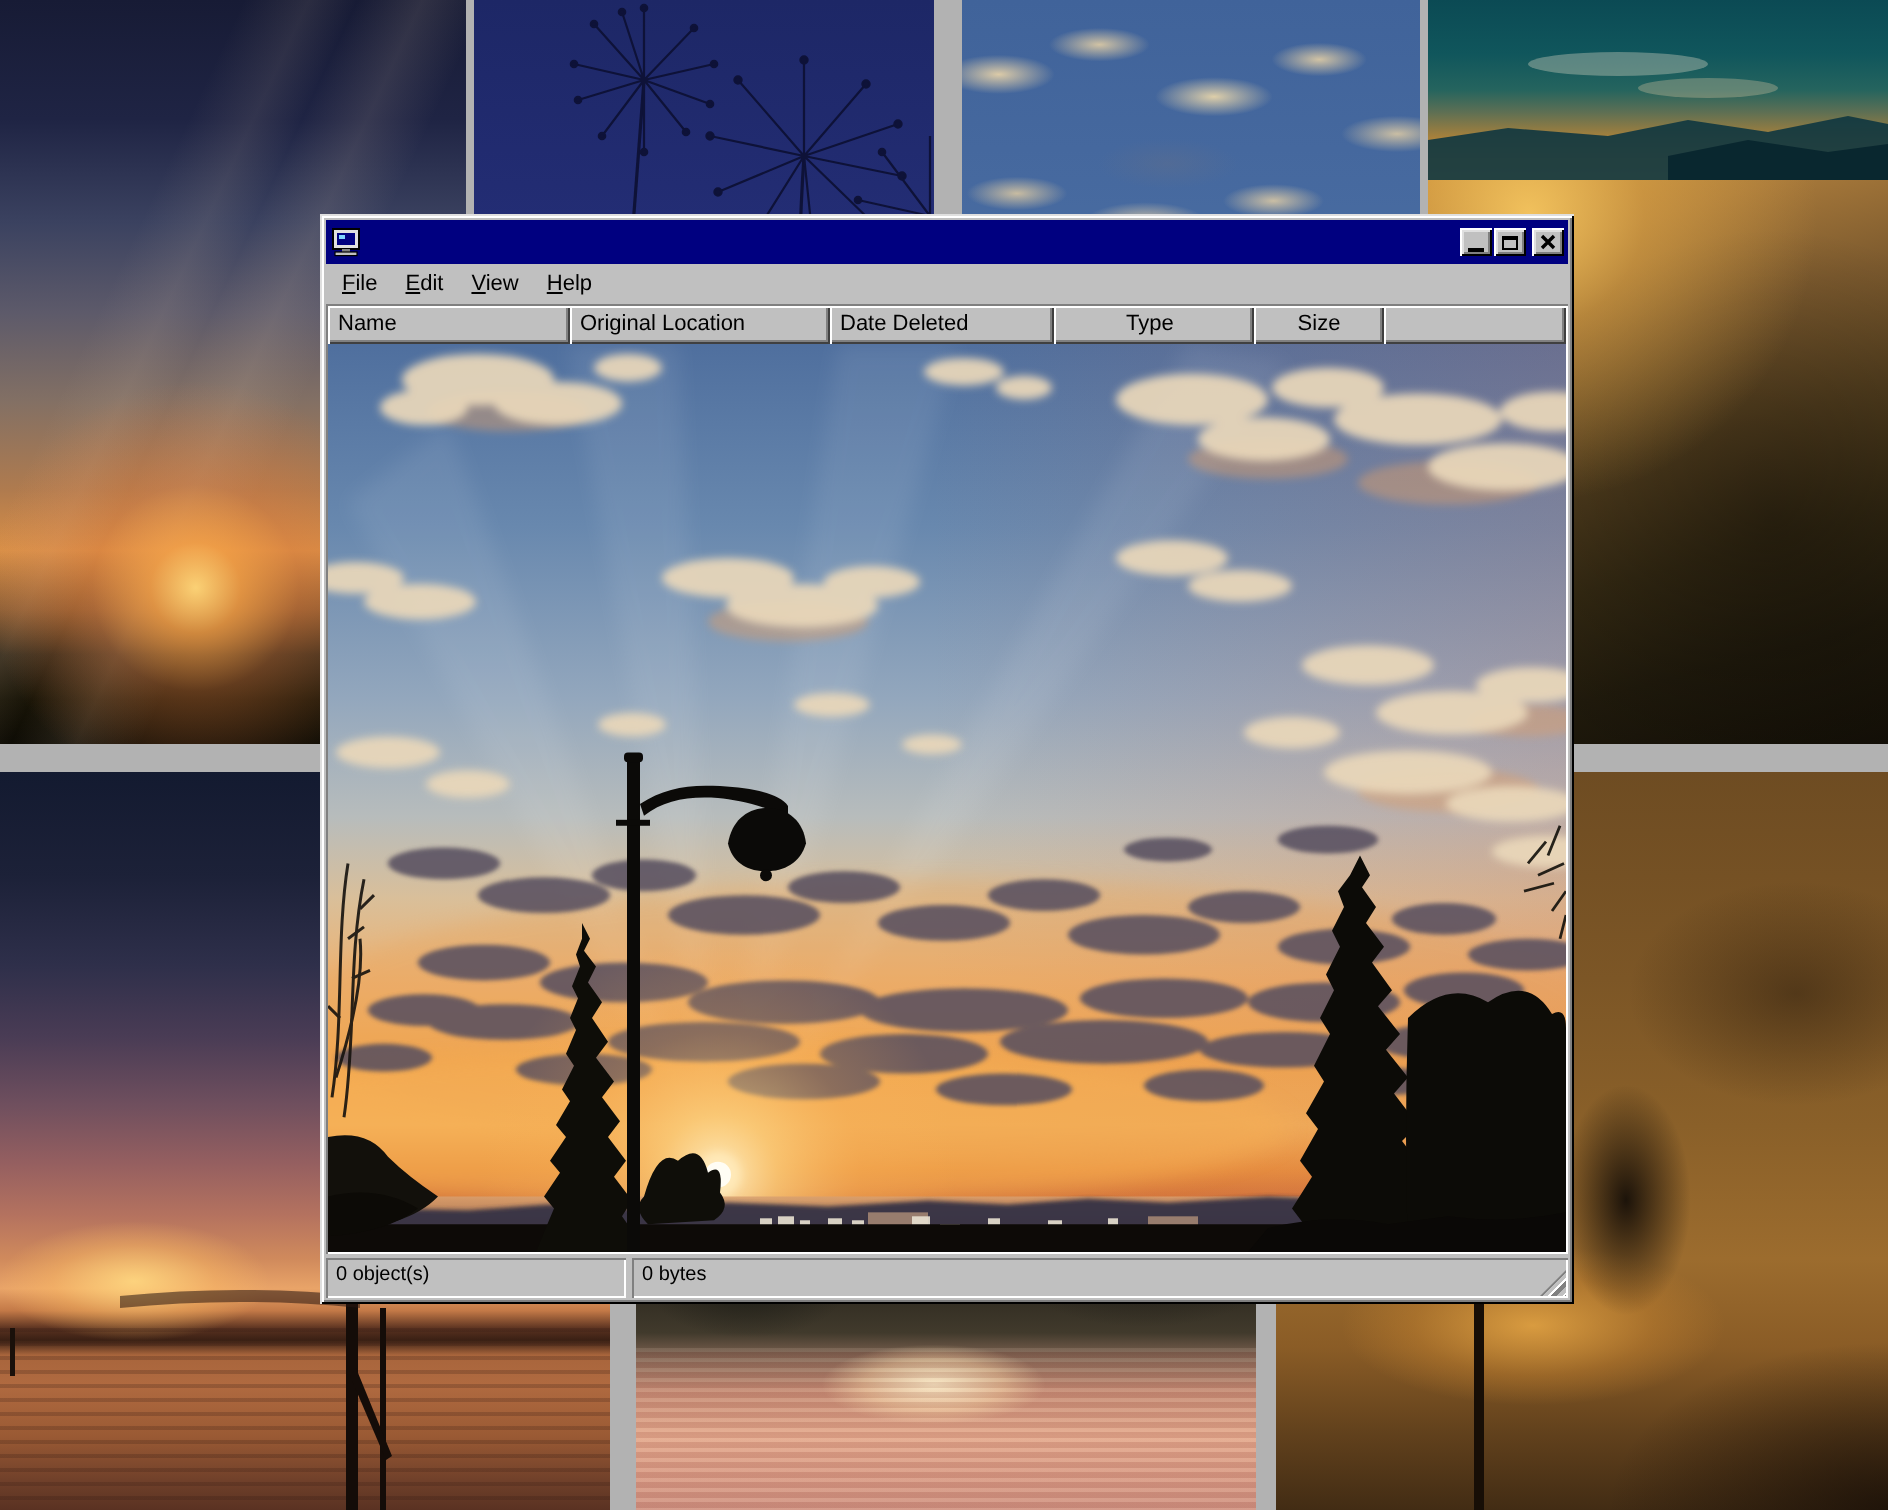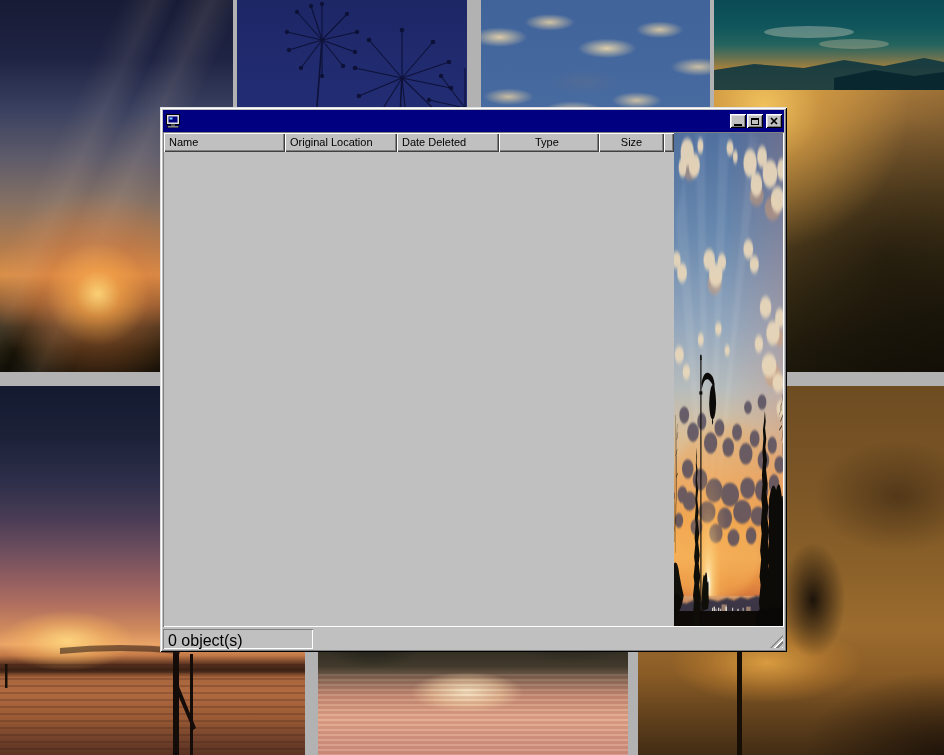--- a/index.html
+++ b/index.html
@@ -81,33 +81,33 @@
     box-shadow: inset 1px 1px 0 #fff, inset -1px -1px 0 #000, inset 2px 2px 0 #dfdfdf, inset -2px -2px 0 #808080;
     display:flex;align-items:center;justify-content:center;}
   .tbtn.close{margin-left:3px;}
   .g-min{width:8px;height:2px;background:#000;margin-top:7px;}
   .g-max{width:8px;height:7px;border:1px solid #000;border-top-width:2px;box-sizing:border-box;}
 
   .menubar{height:20px;min-height:20px;display:flex;align-items:center;font-size:11px;color:#000;padding-left:1px;}
   .menu-item{display:inline-block;padding:2px 7px;}
   .menu-item::first-letter{text-decoration:underline;}
 
-  .listview{flex:1;display:flex;position:relative;background:#c0c0c0;
+  .listview{flex:1;display:flex;flex-direction:column;position:relative;background:#c0c0c0;
     box-shadow: inset 1px 1px 0 #808080, inset -1px -1px 0 #fff;padding:1px;}
   .header{height:19px;min-height:19px;display:flex;background:#c0c0c0;}
   .hcell{box-sizing:border-box;font-size:11px;color:#000;padding:3px 5px 0 5px;background:#c0c0c0;
     box-shadow: inset 1px 1px 0 #fff, inset -1px -1px 0 #404040, inset -2px -2px 0 #808080;
     white-space:nowrap;overflow:hidden;}
-  .c0{width:121px;} .c1{width:112px;} .c2{width:102px;} .c3{width:100px;padding-left:36px;}
+  .c0{width:121px;} .c1{width:130px;} .c2{width:112px;} .c3{width:100px;padding-left:36px;}
   .c4{width:65px;text-align:center;} .c5{flex:1;}
   .photo{flex:1;position:relative;overflow:hidden;background:#5a7aa8;}
   .photo svg{position:absolute;inset:0;width:100%;height:100%;}
 
   .statusbar{height:20px;min-height:20px;margin-top:2px;display:flex;gap:3px;position:relative;}
-  .spanel{box-sizing:border-box;font-size:16px;color:#000;padding:3px 0 0 5px;
+  .spanel{box-sizing:border-box;font-size:10px;color:#000;padding:3px 0 0 5px;
     box-shadow: inset 1px 1px 0 #808080, inset -1px -1px 0 #fff;white-space:nowrap;overflow:hidden;}
   .sp1{width:150px;} .sp2{flex:1;}
   .grip{position:absolute;right:1px;bottom:1px;width:13px;height:13px;
     background:repeating-linear-gradient(135deg,#c0c0c0 0 2px,#fff 2px 3px,#808080 3px 5px);
     clip-path:polygon(100% 0,100% 100%,0 100%);}
 </style>
 </head>
 <body>
 
 <div class="desktop">
@@ -208,20 +208,26 @@
           <div class="g-max"></div>
         </div>
       <div class="tbtn close">
         <svg width="8" height="8" viewBox="0 0 8 8">
           <path d="M1,1 L7,7 M7,1 L1,7" stroke="#000" stroke-width="1.7"></path>
         </svg>
       </div>
     </div>
   </div>
 
+  <div class="menubar">
+    <span class="menu-item">File</span>
+    <span class="menu-item">Edit</span>
+    <span class="menu-item">View</span>
+    <span class="menu-item">Help</span>
+  </div>
 
   <div class="listview">
     <div class="header">
       <div class="hcell c0">Name</div>
       <div class="hcell c1">Original Location</div>
       <div class="hcell c2">Date Deleted</div>
       <div class="hcell c3">Type</div>
       <div class="hcell c4">Size</div>
       <div class="hcell c5"></div>
     </div>
@@ -410,15 +416,16 @@
         <path fill="#0a0806" d="M460,458 L470,446 Q500,438 530,444 L560,440 Q590,444 619,438 L619,458 Z"></path>
         <g stroke="#11100a" stroke-width="1.4" fill="none" opacity=".9">
           <path d="M600,262 l9,-11 M605,268 l13,-6 M610,258 l6,-15 M598,276 l15,-4 M612,286 l7,-10 M616,300 l3,-12"></path>
         </g>
       </svg>
     </div>
   </div>
 
   <div class="statusbar">
     <div class="spanel sp1">0 object(s)</div>
+    <div class="spanel sp2">0 bytes</div>
     <div class="grip"></div>
   </div>
 </div>
 
 </body></html>

